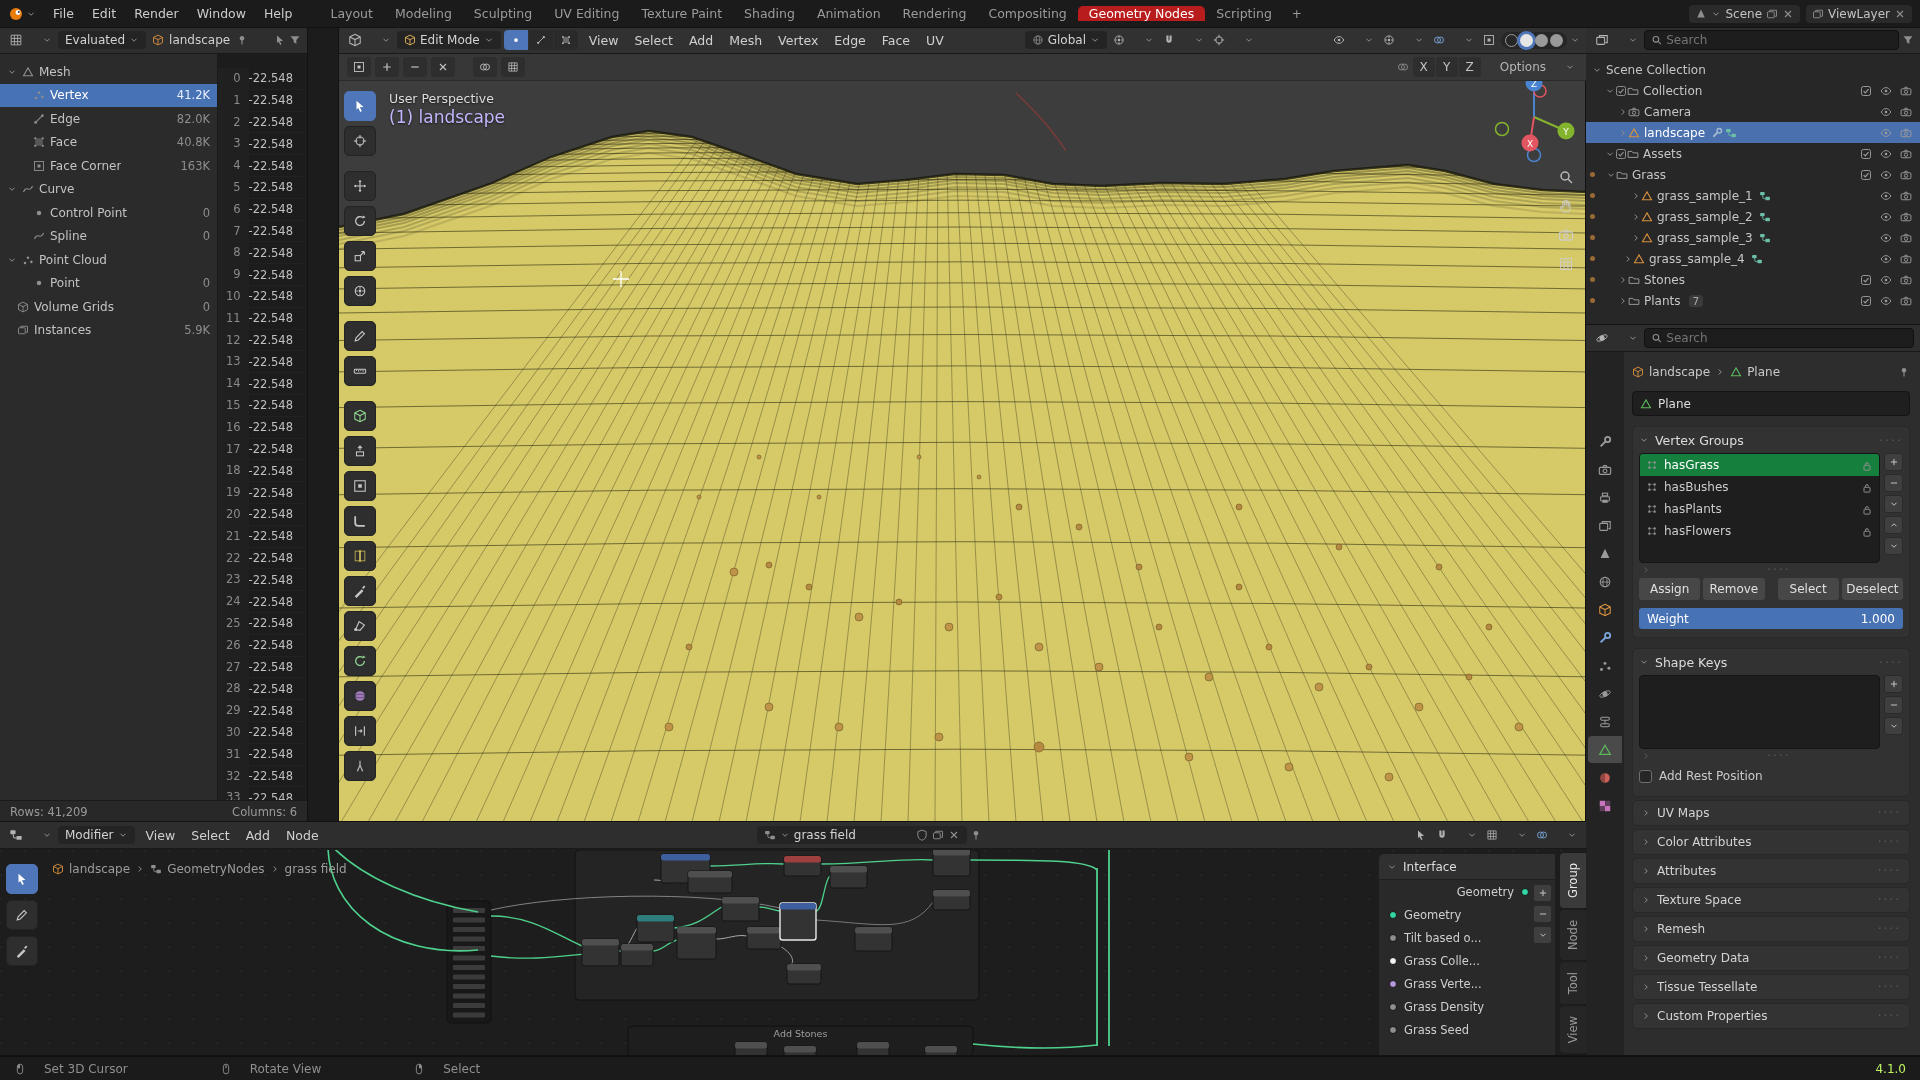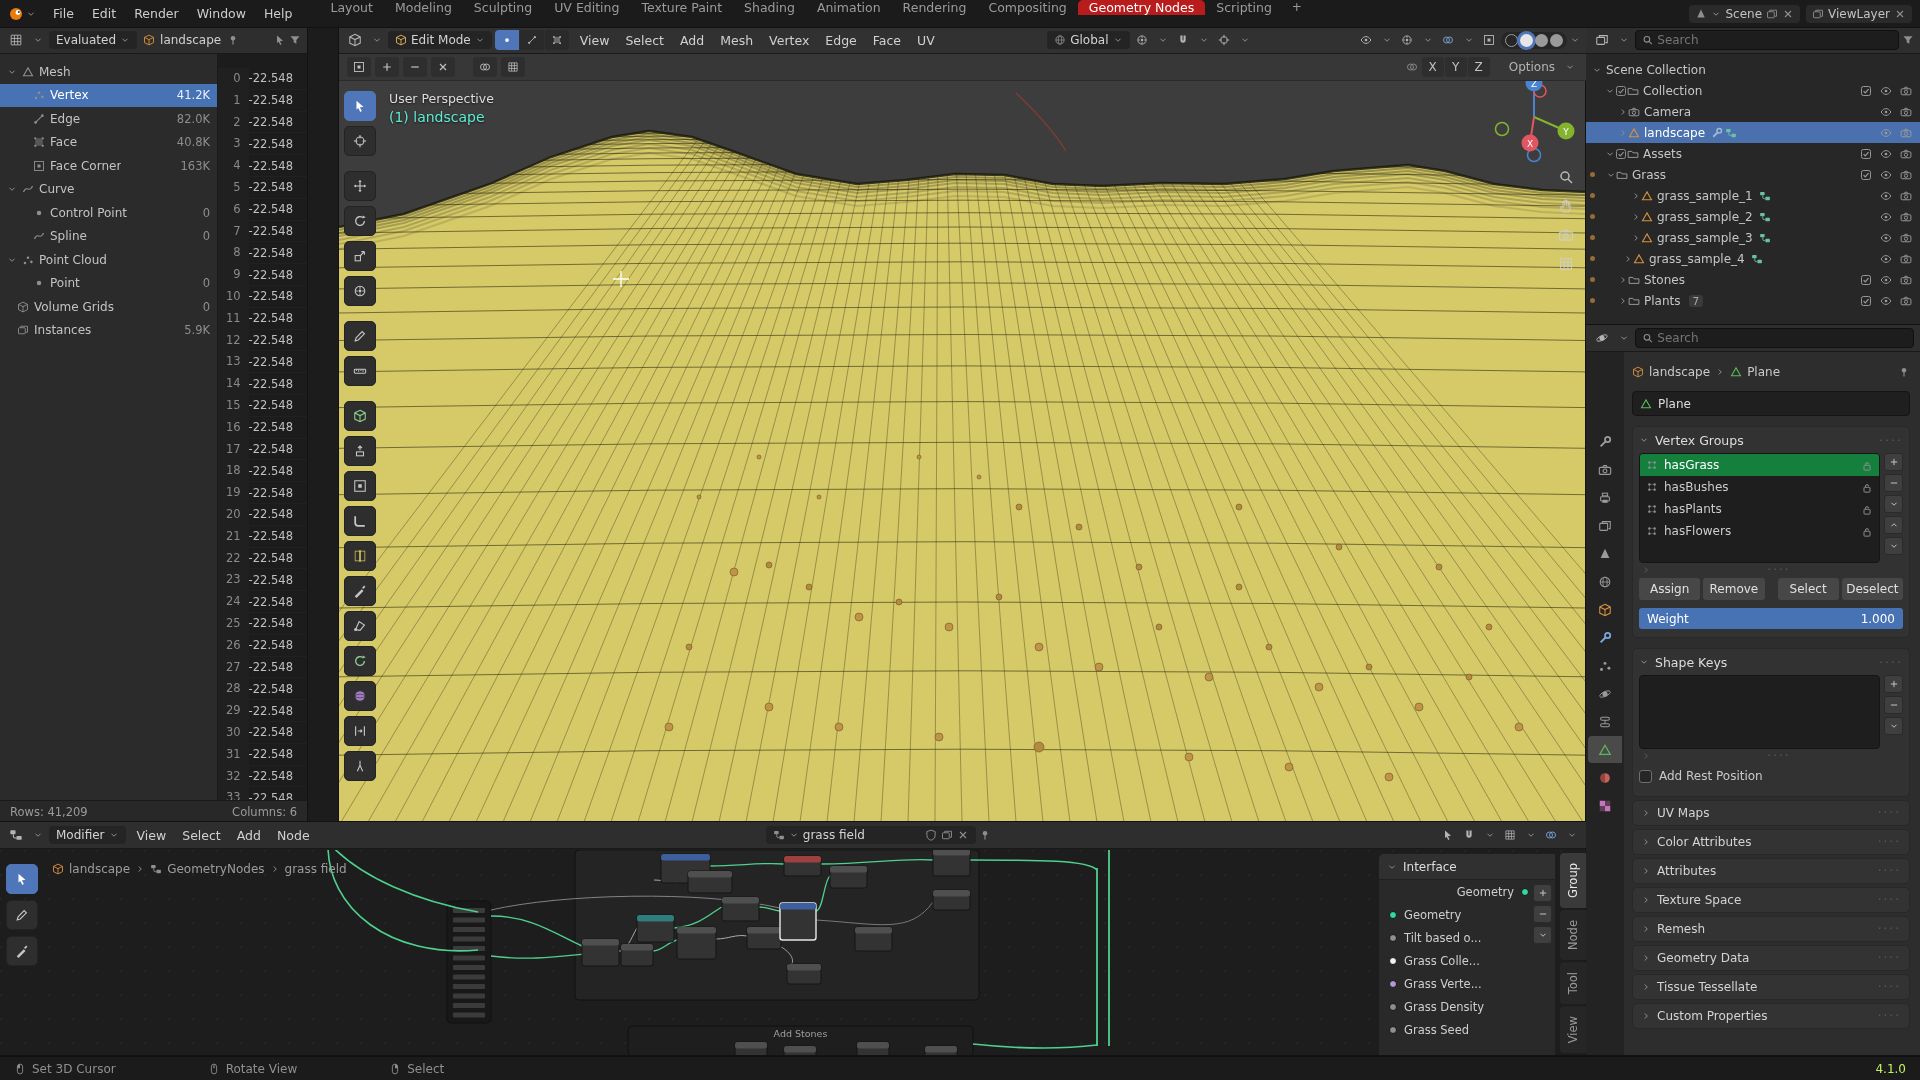--- a/index.html
+++ b/index.html
@@ -8,29 +8,29 @@
        font-family:"DejaVu Sans",sans-serif;font-size:12px;color:#c8c8c8;overflow:hidden}
   section,header,footer{position:absolute;outline:1px solid #121212}
   .ic{width:14px;height:14px;display:inline-block;vertical-align:middle;flex:none}
   .ic12{width:12px;height:12px}.ic10{width:10px;height:10px}.ic16{width:16px;height:16px}
   .dim{color:#8f8f8f}.r180{transform:rotate(180deg)}
   .flex1{flex:1}
   
   #topbar{left:0;top:0;width:1920px;height:27px;display:flex;align-items:center;background:#1b1b1b;padding:0 8px;gap:2px;z-index:30}
   .blogo{color:#e87d0d;display:flex;align-items:center;gap:2px;margin-right:6px}
   .menu-item{padding:3px 9px;border-radius:3px;font-size:12.5px;color:#cdcdcd}
-  #workspaces{display:flex;align-items:flex-start;height:100%;margin-left:16px}
+  #workspaces{display:flex;align-items:center;height:100%;margin-left:16px}
   .ws-tab{display:flex;align-items:center;padding:0 11px;font-size:12.5px;color:#9b9b9b;border-radius:5px 5px 0 0;white-space:nowrap}
   .ws-tab.active{background:#b91c1c;color:#fff}
   .ws-add{display:flex;align-items:center;padding:0 9px;color:#9b9b9b}
   #topbar-right{margin-left:auto;display:flex;align-items:center;gap:6px;color:#c3c3c3}
   .tb-chip{display:flex;align-items:center;gap:4px;background:#2a2a2a;border-radius:4px;padding:2px 6px}
   
   .ed-header{display:flex;align-items:center;gap:3px;height:27px;background:#2e2e2e;padding:0 6px;border-bottom:1px solid #191919;color:#c3c3c3;white-space:nowrap;position:relative;z-index:5}
-  .icbtn{display:inline-flex;align-items:center;gap:10px;padding:2px 3px;border-radius:3px;color:#b4b4b4}
+  .icbtn{display:inline-flex;align-items:center;gap:19px;padding:2px 3px;border-radius:3px;color:#b4b4b4}
   .dd{display:inline-flex;align-items:center;gap:4px;background:#242424;border-radius:4px;padding:2px 7px;color:#d2d2d2}
   .hmenu{padding:3px 8px;border-radius:3px;font-size:12.5px;color:#d0d0d0}
   .search-field{display:flex;align-items:center;gap:4px;background:#1d1d1d;border:1px solid #101010;border-radius:4px;padding:1px 6px;height:20px;flex:1}
   .search-field input{background:none;border:none;outline:none;color:#bbb;font:12px "DejaVu Sans",sans-serif;width:100%}
   
   #spreadsheet{left:0;top:27px;width:307px;height:795px;background:#232323}
   #ss-body{position:absolute;left:0;top:27px;right:0;bottom:22px;display:flex;overflow:hidden}
   #ss-tree{width:218px;background:#2b2b2b;border-right:1px solid #1a1a1a;padding-top:6px}
   .tree-row{height:23.5px;display:flex;align-items:center;gap:5px;padding:0 7px;color:#c3c3c3}
   .tree-row .lbl{overflow:hidden;text-overflow:ellipsis}
@@ -113,21 +113,21 @@
   .ni-h{display:flex;align-items:center;gap:6px;height:26px;background:#303030;padding:0 8px;color:#dddddd;border-bottom:1px solid #202020}
   .ni-row{height:23px;display:flex;align-items:center;gap:7px;padding:0 26px 0 10px;color:#cfcfcf;font-size:11.5px}
   .ni-row.out{justify-content:flex-end}
   .sockdot{width:8px;height:8px;border-radius:50%;border:1px solid #141414;flex:none}
   #ni-btns{position:absolute;right:3px;top:30px;display:flex;flex-direction:column;gap:3px}
   #ne-side-tabs{position:absolute;right:0;top:31px;width:26px;display:flex;flex-direction:column;gap:2px;z-index:4}
   .ne-tab{writing-mode:vertical-rl;transform:rotate(180deg);background:#262626;color:#9a9a9a;border-radius:0 4px 4px 0;padding:10px 4px;display:flex;align-items:center;justify-content:center;font-size:11.5px}
   .ne-tab.active{background:#3a3a3a;color:#e8e8e8}
   
   #statusbar{left:0;top:1056px;width:1920px;height:24px;background:#1b1b1b;border-top:1px solid #101010;display:flex;align-items:center;padding:0 14px;color:#8f8f8f;z-index:30}
-  .hint{display:flex;align-items:center;gap:6px;margin-right:92px}
+  .hint{display:flex;align-items:center;gap:18px;margin-right:92px}
   #sb-version{margin-left:auto;color:#bef264}
 </style>
 </head>
 <body>
 
 <svg style="position:absolute;width:0;height:0" aria-hidden="true">
   <symbol id="s-chev-d" viewBox="0 0 16 16">
       <path d="M4 6l4 4 4-4" fill="none" stroke="currentColor" stroke-width="1.6"></path>
     </symbol>
   <symbol id="s-chev-r" viewBox="0 0 16 16">
@@ -924,21 +924,21 @@
       <span class="icbtn">
           <span>Options</span>
           <svg class="ic10 dim">
             <use href="#s-chev-d"></use>
           </svg>
         </span>
     </div>
 
     <div id="vp-overlay-text">
       <div>User Perspective</div>
-      <div style="font-size:14px;color:#5eead4">(1) landscape</div>
+      <div style="font-size:17px;color:#c4b5fd">(1) landscape</div>
     </div>
 
     <div id="vp-toolbar">
         <span class="tool-btn active">
           <svg class="ic ">
             <use href="#s-cursor"></use>
           </svg>
         </span>
         <span class="tool-btn">
           <svg class="ic ">

